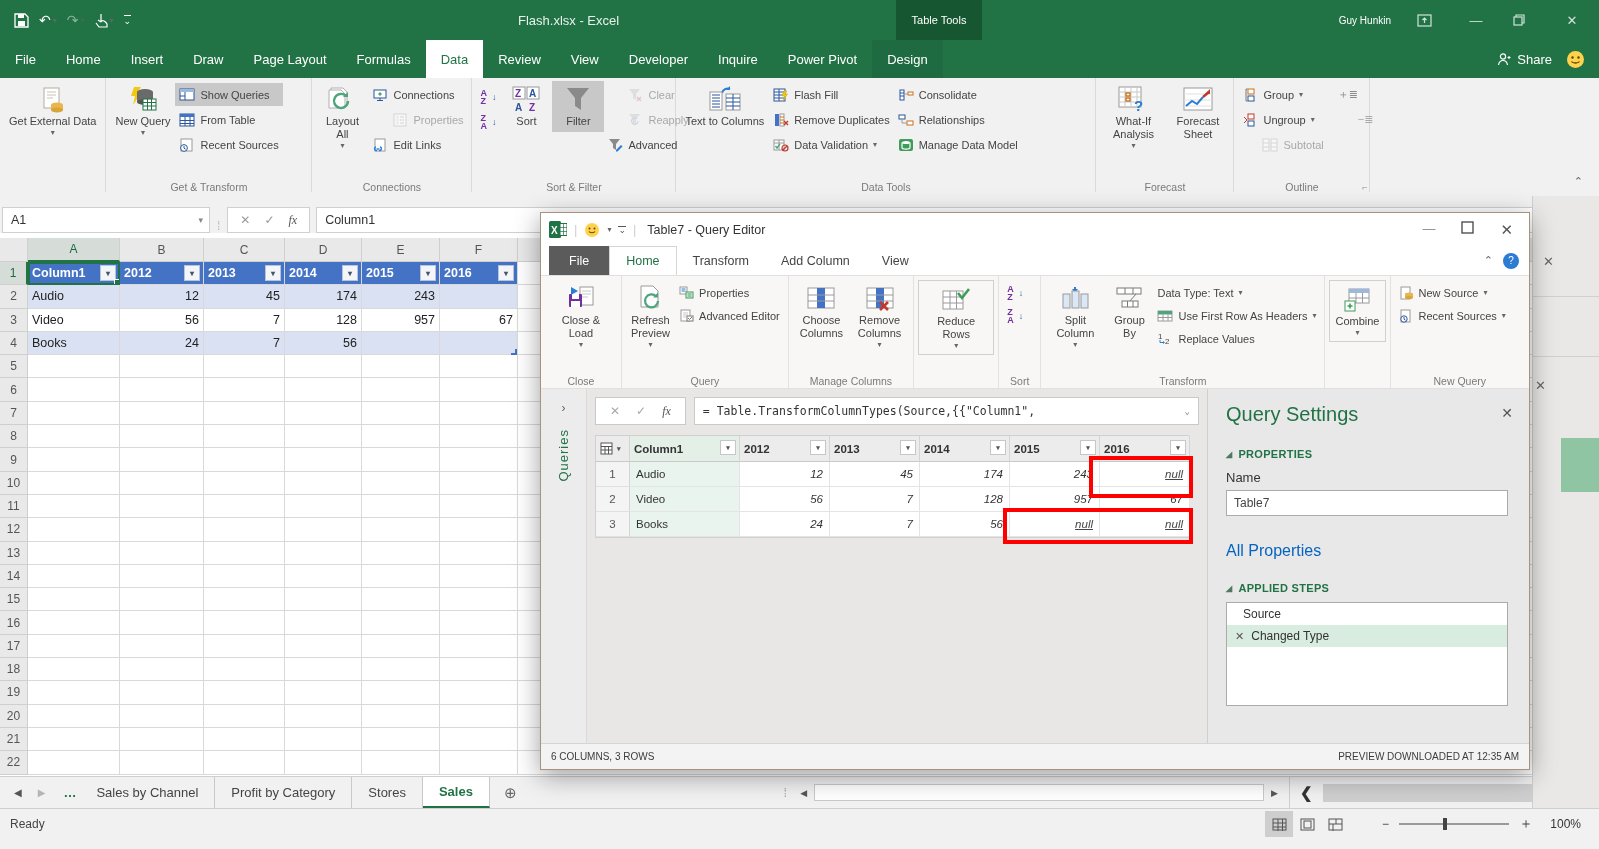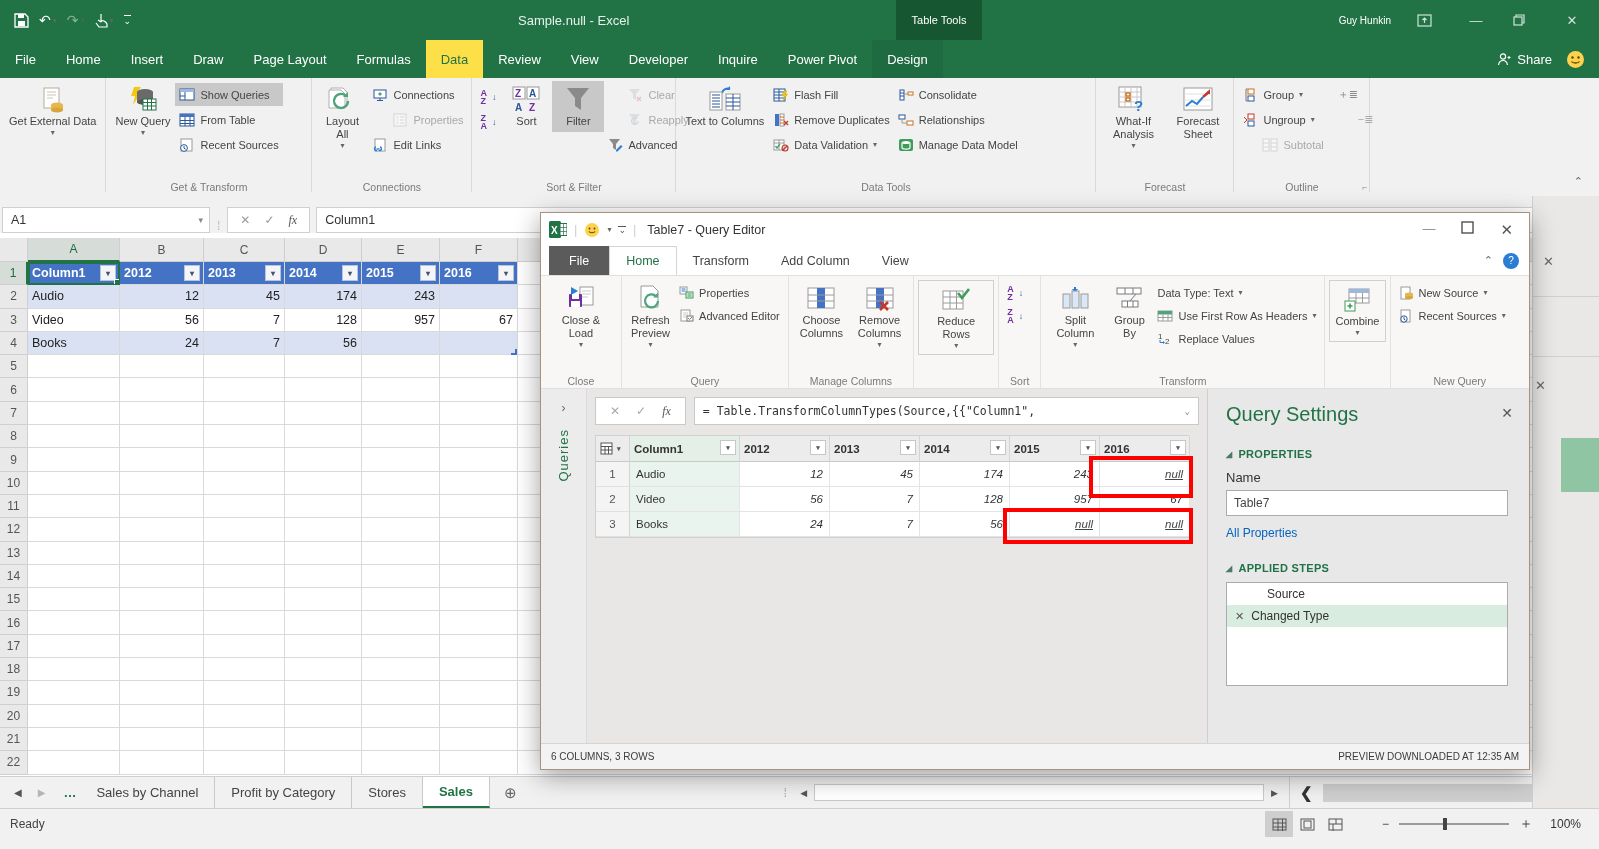--- a/index.html
+++ b/index.html
@@ -14,21 +14,21 @@
   .qat .dim { opacity:.45; }
   .xl-title { position:absolute; left:518px; top:0; height:40px; display:flex; align-items:center; font-size:13px; color:#e8f1ec; }
   .ctx-tools { position:absolute; left:896px; top:0; width:86px; height:40px; background:#165731; color:#fff; font-size:11px; display:flex; align-items:center; justify-content:center; }
   .tbar-right { position:absolute; right:0; top:0; height:40px; display:flex; align-items:center; gap:26px; padding-right:16px; }
   .user-name { font-size:10px; color:#fff; }
   .winbtn { color:#cfe3d8; font-size:13px; width:22px; text-align:center; cursor:pointer; }
 
   
   .tabrow { position:absolute; left:0; top:40px; width:1599px; height:38px; background:#217346; display:flex; align-items:stretch; color:#fff; }
   .xtab { padding:0 15px; display:flex; align-items:center; font-size:13px; cursor:pointer; white-space:nowrap; }
-  .xtab.active { background:#fde047; color:#217346; }
+  .xtab.active { background:#ffffff; color:#217346; }
   .xtab.contextual { background:#1e6b41; }
   .tellme { display:flex; align-items:center; gap:7px; font-size:13px; padding:0 14px; color:#fff; }
   .tab-right { margin-left:auto; display:flex; align-items:center; gap:14px; padding-right:14px; }
   .share { display:flex; align-items:center; gap:6px; font-size:13px; cursor:pointer; }
 
   
   .ribbon { position:absolute; left:0; top:78px; width:1599px; height:117px; background:#f1f1f1; border-bottom:1px solid #d5d5d5; display:flex; }
   .rgroup { position:relative; border-right:1px solid #dadada; padding:3px 4px 18px 4px; display:flex; align-items:flex-start; }
   .rlabel { position:absolute; bottom:1px; left:0; right:0; text-align:center; font-size:10.5px; color:#7a7a7a; white-space:nowrap; }
   .btn-lg { display:flex; flex-direction:column; align-items:center; justify-content:flex-start; padding:4px 5px; font-size:11px; color:#444; text-align:center; line-height:1.18; cursor:pointer; min-width:52px; }
@@ -143,23 +143,23 @@
   .anno1 { left:494px; top:21px; width:104px; height:42px; }
   .anno2 { left:408px; top:73px; width:190px; height:36px; }
 
   .qe-settings { width:322px; background:#e8e8e8; border-left:1px solid #cfcfcf; padding:14px 18px; position:relative; }
   .qs-title { font-size:20px; color:#217346; }
   .qs-x { position:absolute; right:16px; top:16px; color:#555; font-size:14px; }
   .qs-h { margin-top:22px; font-size:11px; font-weight:bold; color:#217346; letter-spacing:.3px; display:flex; align-items:center; gap:6px; }
   .qs-h .tri { color:#4e7a63; font-size:8px; }
   .qs-lbl { margin-top:10px; font-size:13px; color:#333; }
   .qs-input { margin-top:5px; width:282px; height:26px; background:#fff; border:1px solid #ababab; font-size:12px; color:#444; display:flex; align-items:center; padding-left:7px; }
-  .qs-link { margin-top:10px; font-size:12px; color:#0563c1; cursor:pointer; }
+  .qs-link { margin-top:26px; font-size:16px; color:#0563c1; cursor:pointer; }
   .steps { margin-top:8px; width:282px; height:104px; background:#fff; border:1px solid #ababab; font-size:12px; color:#333; }
-  .step { height:22px; display:flex; align-items:center; padding-left:40px; }
+  .step { height:22px; display:flex; align-items:center; padding-left:16px; }
   .step.selstep { background:#d9ece0; padding-left:8px; gap:7px; }
   .step .delx { color:#555; font-size:11px; }
 
   .qe-status { height:26px; background:#f3f3f3; border-top:1px solid #d5d5d5; display:flex; align-items:center; font-size:10px; color:#3c3c3c; padding:0 10px; }
   .qe-status .rgt { margin-left:auto; }
 
   svg { display:block; }
   .dd { font-size:8px; color:#666; }
 </style>
 </head>
@@ -187,21 +187,21 @@
       <span class="qi">
         <svg width="13" height="15" viewBox="0 0 13 15">
             <path d="M6 1v8M6 9l-3-2M6 9c0 0 1-2 3-1s3 3 3 3v3H4l-3-4" fill="none" stroke="#fff" stroke-width="1.2"></path>
           </svg>
         <span class="dd">▾</span>
       </span>
       <span class="qi" style="border-top:1.5px solid #fff; font-size:9px; line-height:8px; padding-top:1px;">
           <span>⌄</span>
         </span>
     </div>
-    <div class="xl-title">Sample.null - Excel</div>
+    <div class="xl-title">Flash.xlsx - Excel</div>
     <div class="ctx-tools">Table Tools</div>
     <div class="tbar-right">
       <span class="user-name">Guy Hunkin</span>
       <span class="winbtn">
         <svg width="15" height="13" viewBox="0 0 15 13">
             <rect x="1" y="1" width="13" height="11" fill="none" stroke="#cfe3d8" stroke-width="1.2"></rect>
             <path d="M7.5 9V4M5.5 6l2-2 2 2" stroke="#cfe3d8" stroke-width="1.2" fill="none"></path>
           </svg>
       </span>
       <span class="winbtn">—</span>

